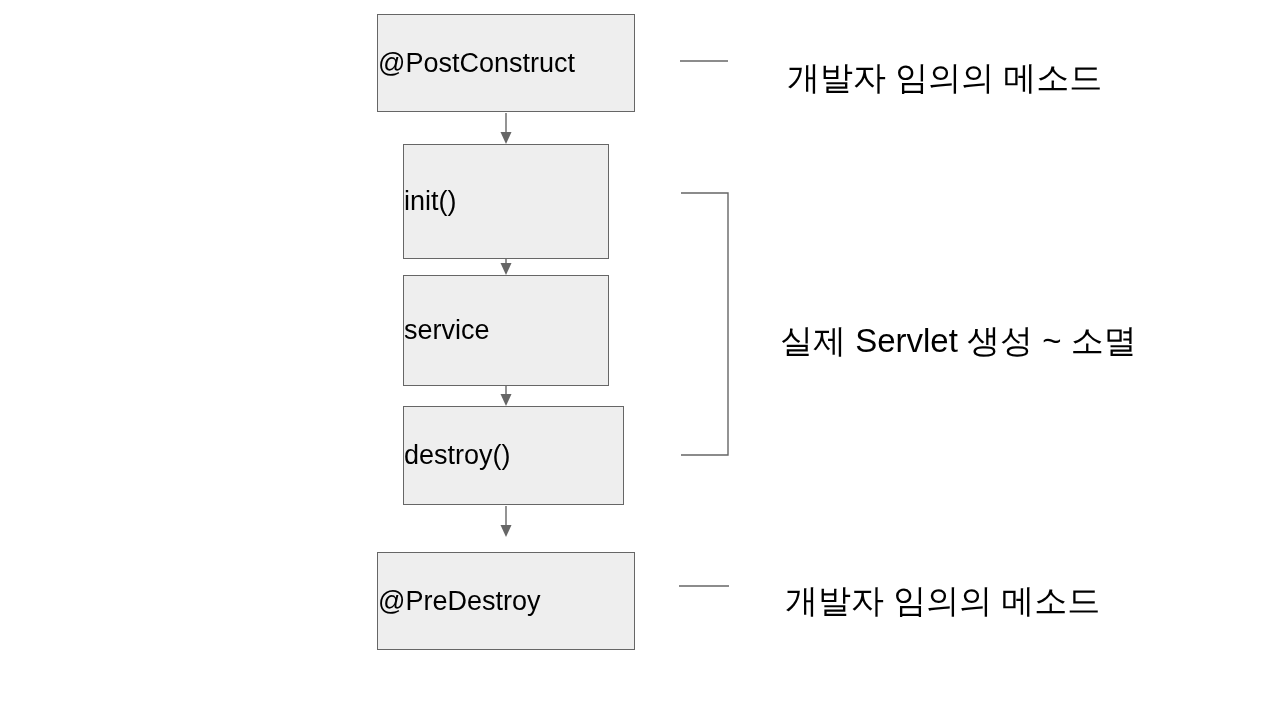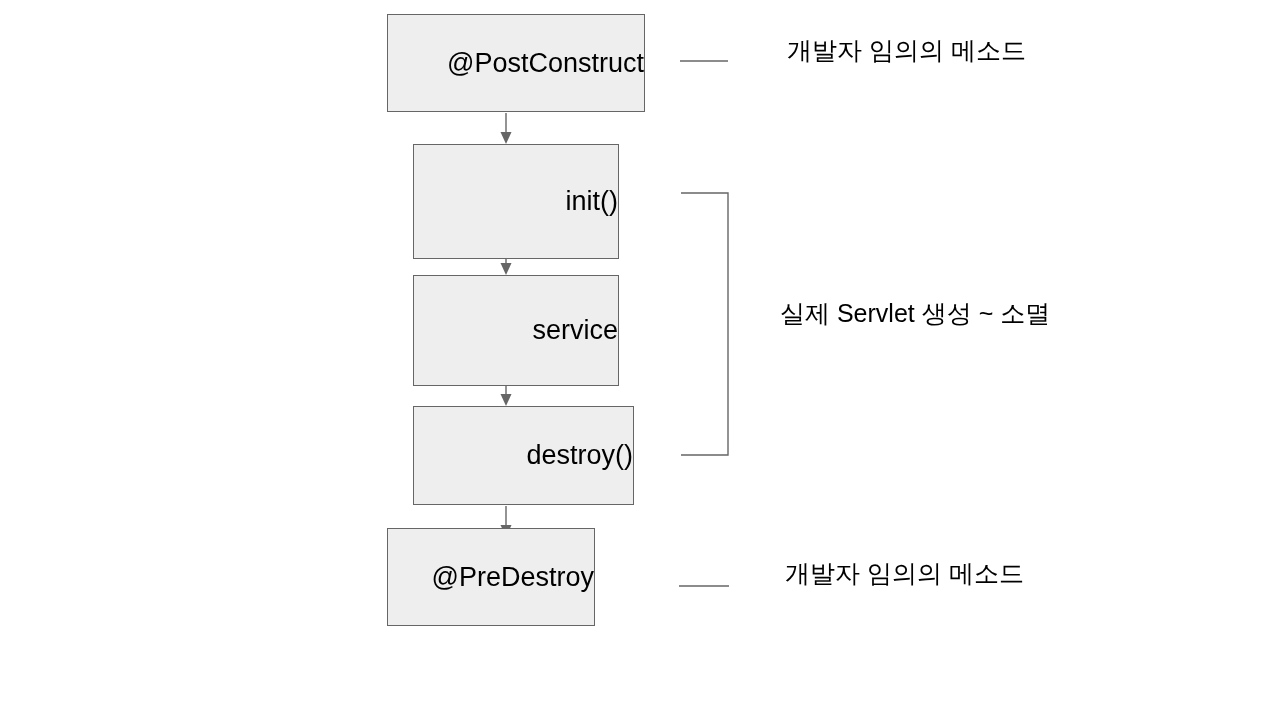--- a/index.html
+++ b/index.html
@@ -26,37 +26,37 @@
     left: 0; top: 0;
     width: 1280px; height: 721px;
     pointer-events: none;
   }
   .node {
     position: absolute;
     background: var(--box-fill);
     border: 1.5px solid var(--box-border);
     display: flex;
     align-items: center;
-    justify-content: flex-end;
+    justify-content: flex-start;
     color: var(--text);
     font-size: 27px;
     white-space: nowrap;
-    margin-left: 10px;
   }
   .node-postconstruct { left: 377px; top: 14px;  width: 258px; height: 98px; }
   .node-init          { left: 403px; top: 144px; width: 206px; height: 115px; }
   .node-service       { left: 403px; top: 275px; width: 206px; height: 111px; }
   .node-destroy       { left: 403px; top: 406px; width: 221px; height: 99px; }
-  .node-predestroy    { left: 377px; top: 528px; width: 208px; height: 98px; padding-left: 28px; }
+  .node-predestroy    { left: 377px; top: 552px; width: 258px; height: 98px; }
   .annotation {
     position: absolute;
     color: var(--text);
-    font-size: 25px;
+    font-size: 33px;
     line-height: 30px;
     white-space: nowrap;
+    margin-top: 28px;
   }
   .annotation-top    { left: 787px; top: 35px; }
   .annotation-middle { left: 780px; top: 298px; }
   .annotation-bottom { left: 785px; top: 558px; }
 </style>
 </head>
 <body>
 
 <div class="canvas">
 

